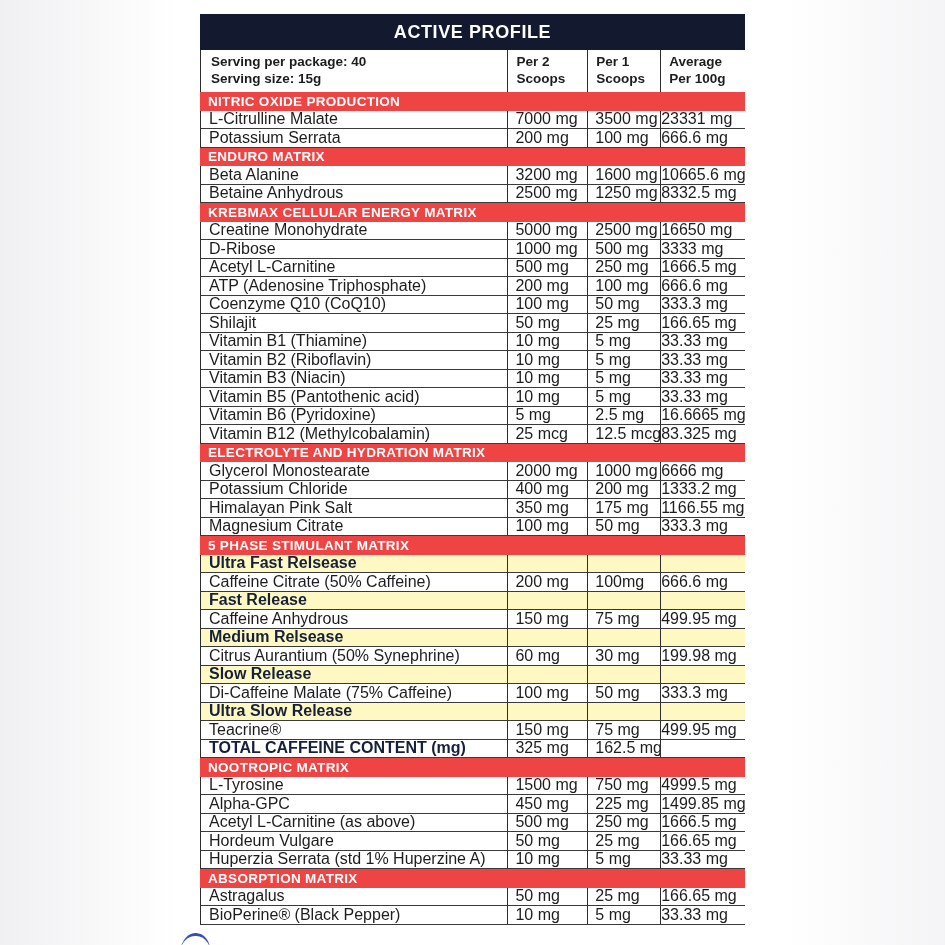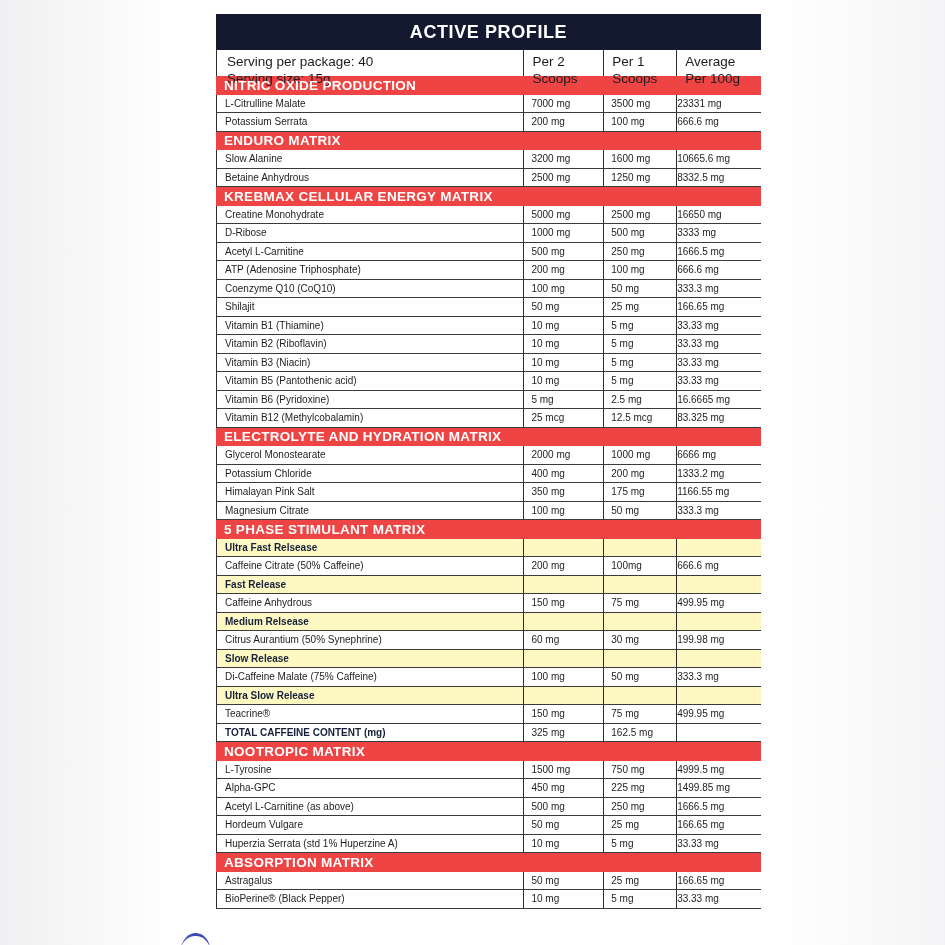--- a/index.html
+++ b/index.html
@@ -2,28 +2,28 @@
 <html><head>
 <meta charset="utf-8">
 <style>
   html,body{margin:0;padding:0;}
   body{
     width:945px;height:945px;position:relative;overflow:hidden;
     background:linear-gradient(90deg,#f0f0f2 0px,#ffffff 175px,#ffffff 780px,#f4f4f6 945px);
     font-family:"Liberation Sans", sans-serif;
     color:#1d1d1f;
   }
-  .panel{position:absolute;left:216px;top:14px;width:545px;}
+  .panel{position:absolute;left:200px;top:14px;width:545px;}
   .title-bar{
     height:36px;background:#131a2f;color:#ffffff;
     display:flex;align-items:center;justify-content:center;
     font-size:18px;font-weight:bold;letter-spacing:.6px;
   }
   .serving-row{
-    display:flex;height:26px;border-left:1px solid #2d2d2d;background:#fff;
+    display:flex;height:42px;border-left:1px solid #2d2d2d;background:#fff;font-weight:bold;
   }
   .serving-info{
     width:307px;box-sizing:border-box;padding:3px 0 0 10px;
     font-size:13.5px;line-height:17px;
   }
   .col-head{
     box-sizing:border-box;border-left:1px solid #2d2d2d;
     padding:3px 0 0 8px;font-size:13.5px;line-height:17px;
   }
   .col-head.c2{width:80px;}
@@ -31,21 +31,21 @@
   .col-head.c4{width:85px;}
   .section-bar{
     height:18.5px;background:#ef4444;color:#ffffff;
     display:flex;align-items:center;
     font-size:13.5px;font-weight:bold;letter-spacing:.3px;
     padding-left:8px;box-sizing:border-box;
   }
   .row{
     display:flex;height:18.5px;background:#fff;
     border-left:1px solid #2d2d2d;border-bottom:1px solid #3a3a3a;
-    box-sizing:border-box;font-size:10px;text-align:right;
+    box-sizing:border-box;font-size:16px;text-align:right;
   }
   .row .cell{
     box-sizing:border-box;display:flex;align-items:center;
     white-space:nowrap;overflow:hidden;
   }
   .row .cell.name{width:307px;padding-left:8px;}
   .row .cell.per2{width:80px;padding-left:7px;border-left:1px solid #2d2d2d;}
   .row .cell.per1{width:73px;padding-left:7px;border-left:1px solid #2d2d2d;}
   .row .cell.avg {width:85px;border-left:1px solid #2d2d2d;}
   .row.subheader{background:#d8e3f0;}
@@ -93,21 +93,21 @@
         <div class="cell avg">23331 mg</div>
       </div>
       <div class="row item">
         <div class="cell name">Potassium Serrata</div>
         <div class="cell per2">200 mg</div>
         <div class="cell per1">100 mg</div>
         <div class="cell avg">666.6 mg</div>
       </div>
       <div class="section-bar">ENDURO MATRIX</div>
       <div class="row item">
-        <div class="cell name">Slow Alanine</div>
+        <div class="cell name">Beta Alanine</div>
         <div class="cell per2">3200 mg</div>
         <div class="cell per1">1600 mg</div>
         <div class="cell avg">10665.6 mg</div>
       </div>
       <div class="row item">
         <div class="cell name">Betaine Anhydrous</div>
         <div class="cell per2">2500 mg</div>
         <div class="cell per1">1250 mg</div>
         <div class="cell avg">8332.5 mg</div>
       </div>

